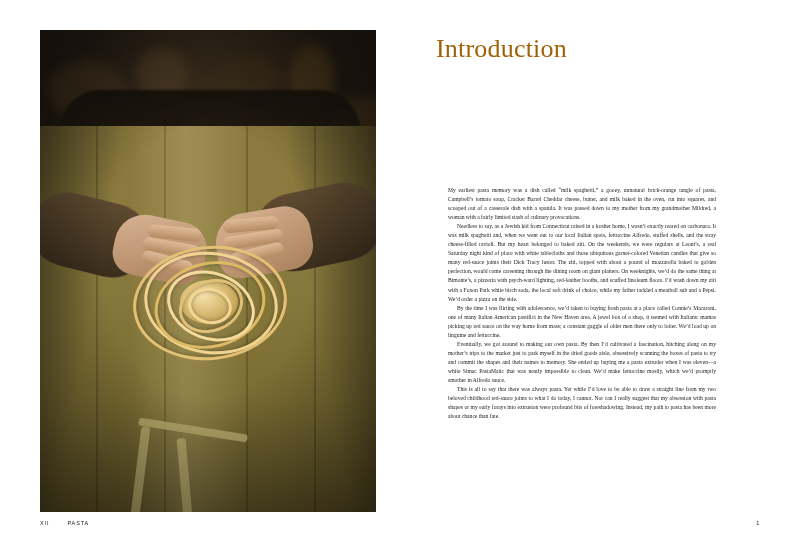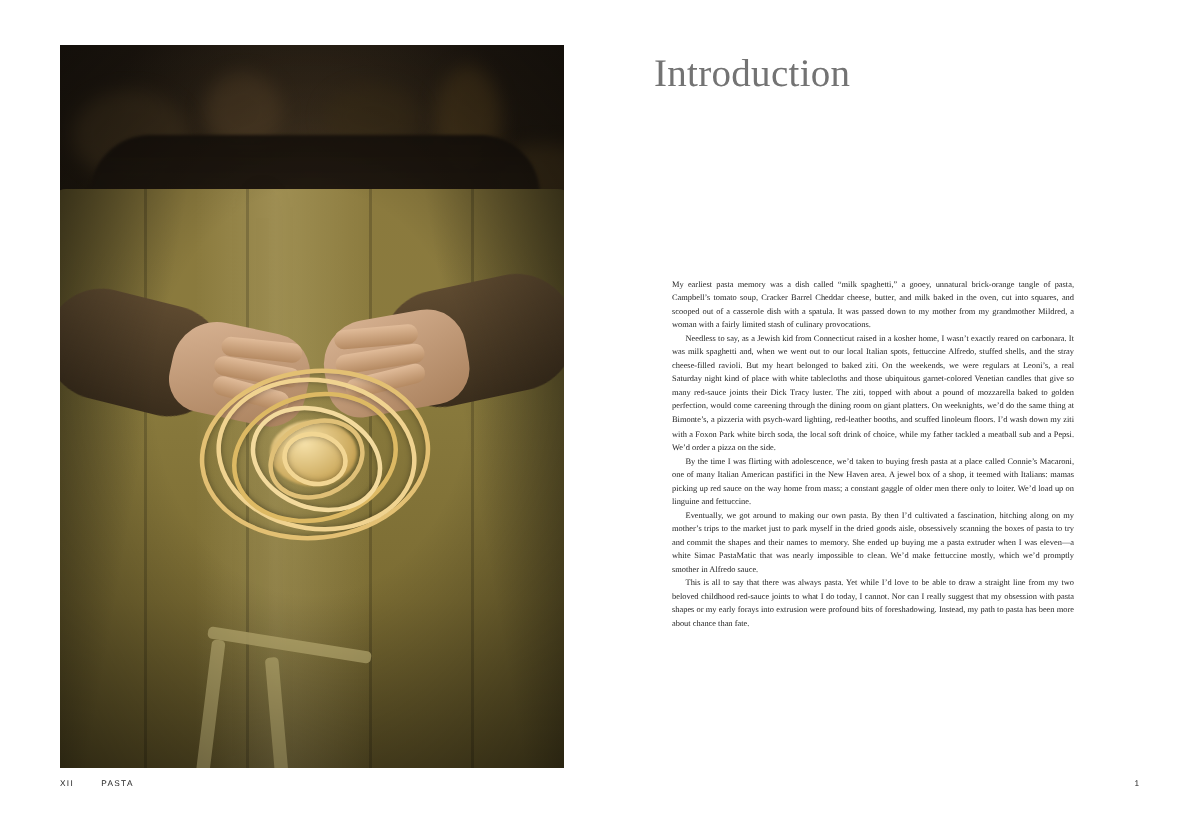--- a/index.html
+++ b/index.html
@@ -199,21 +199,21 @@
     letter-spacing: .9px;
     color: #222;
     text-transform: uppercase;
   }
 
   
   .chapter-title {
     font-family: "Liberation Serif", serif;
     font-size: 26px;
     font-weight: 400;
-    color: #737373;
+    color: #a16207;
     letter-spacing: .2px;
     margin: 12px 0 0 8px;
   }
   .body-col {
     position: absolute;
     left: 48px;
     top: 186px;
     width: 268px;
     text-align: justify;
     color: #1c1c1c;

